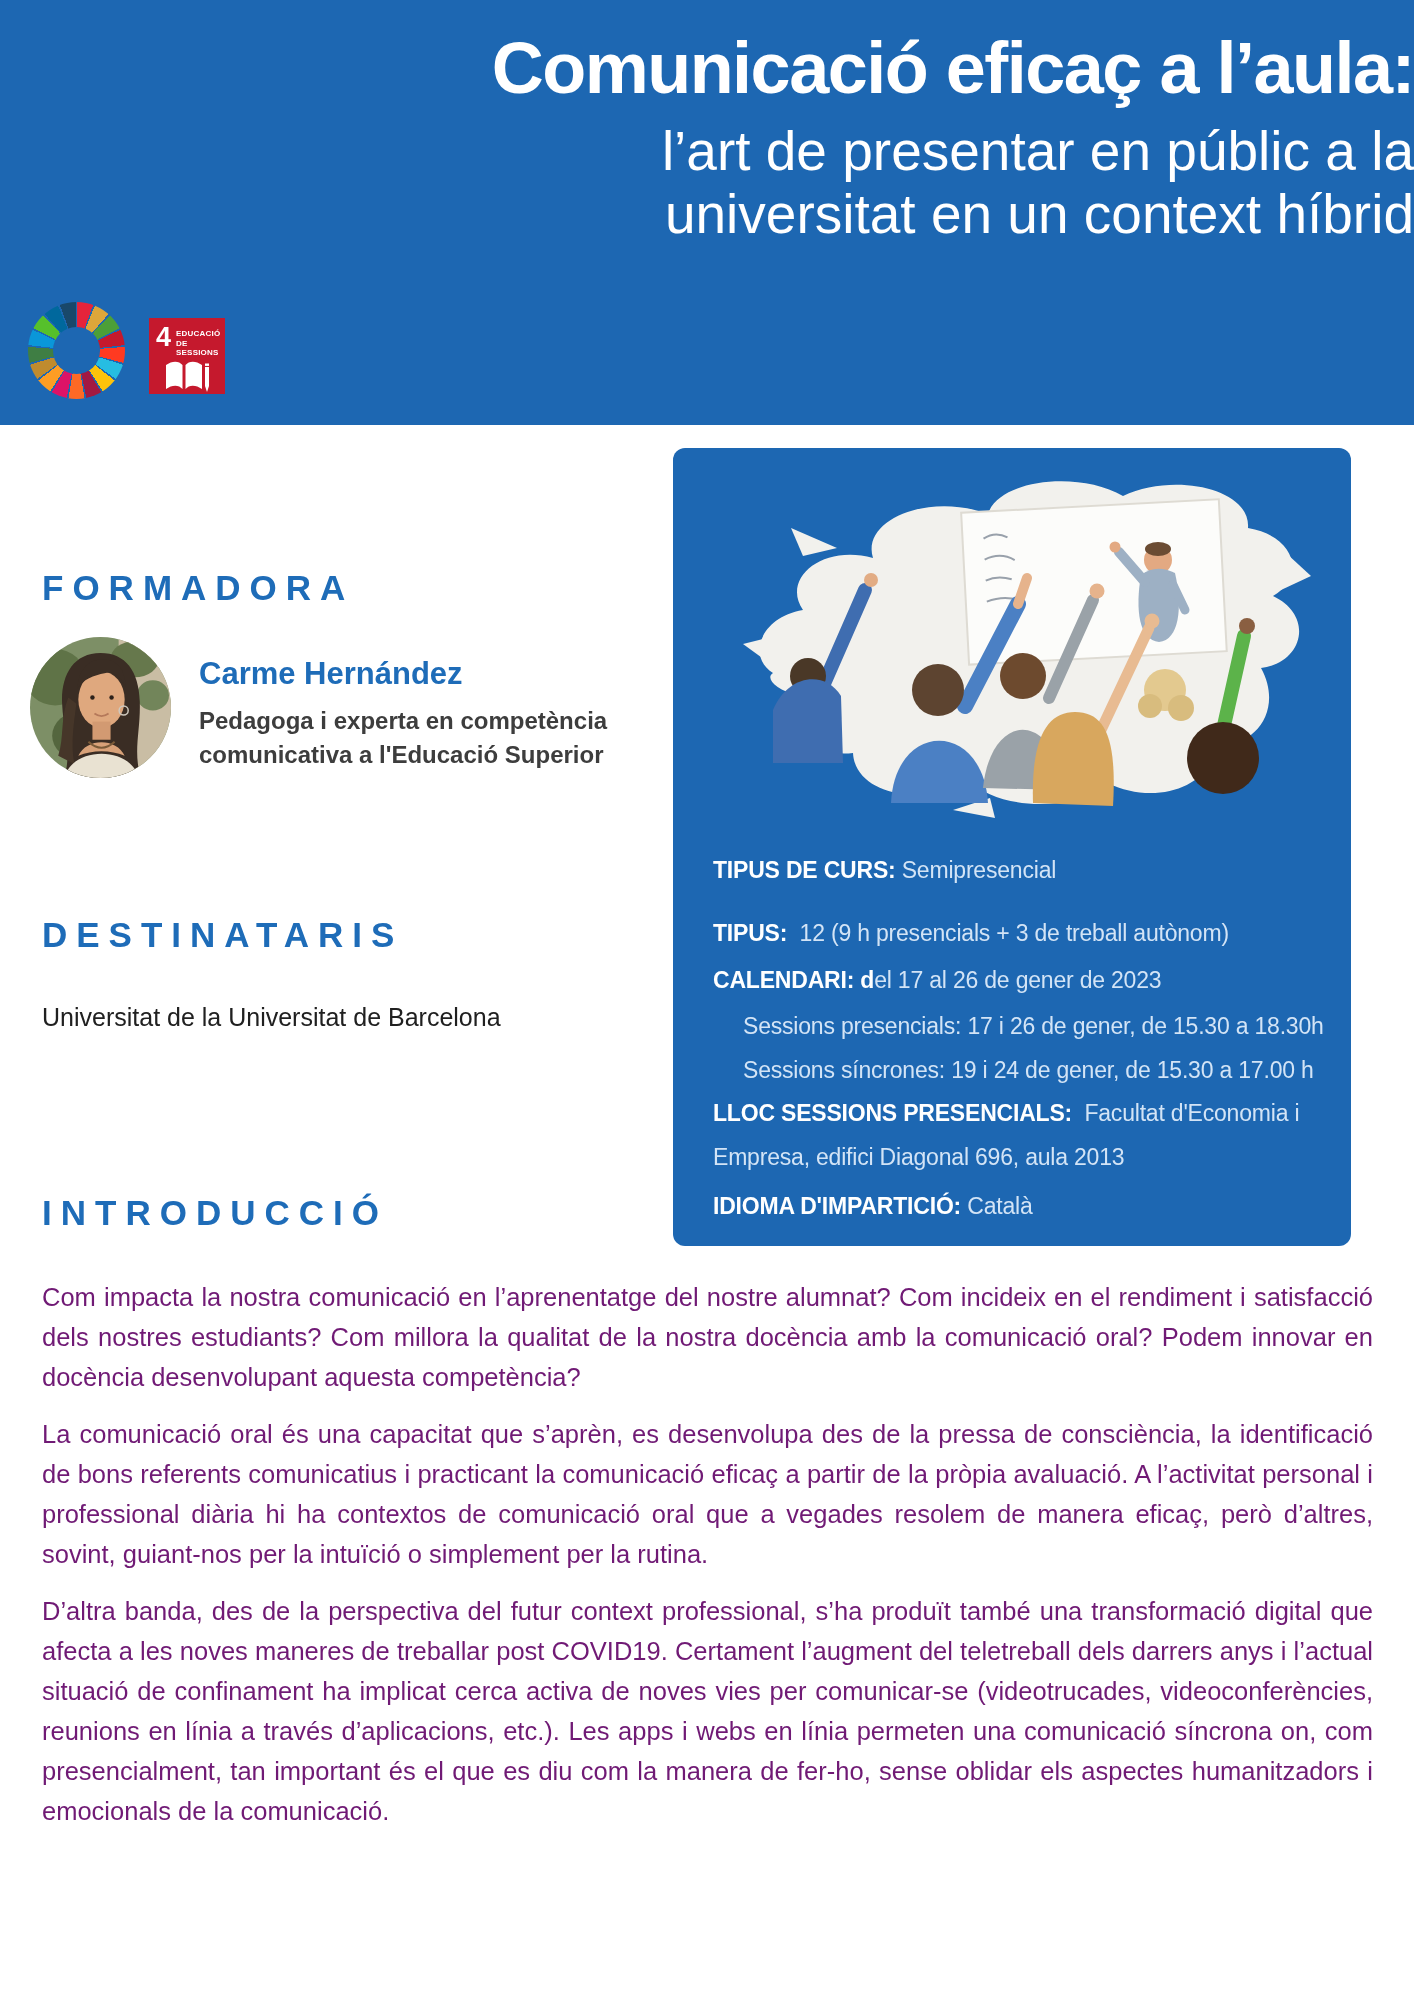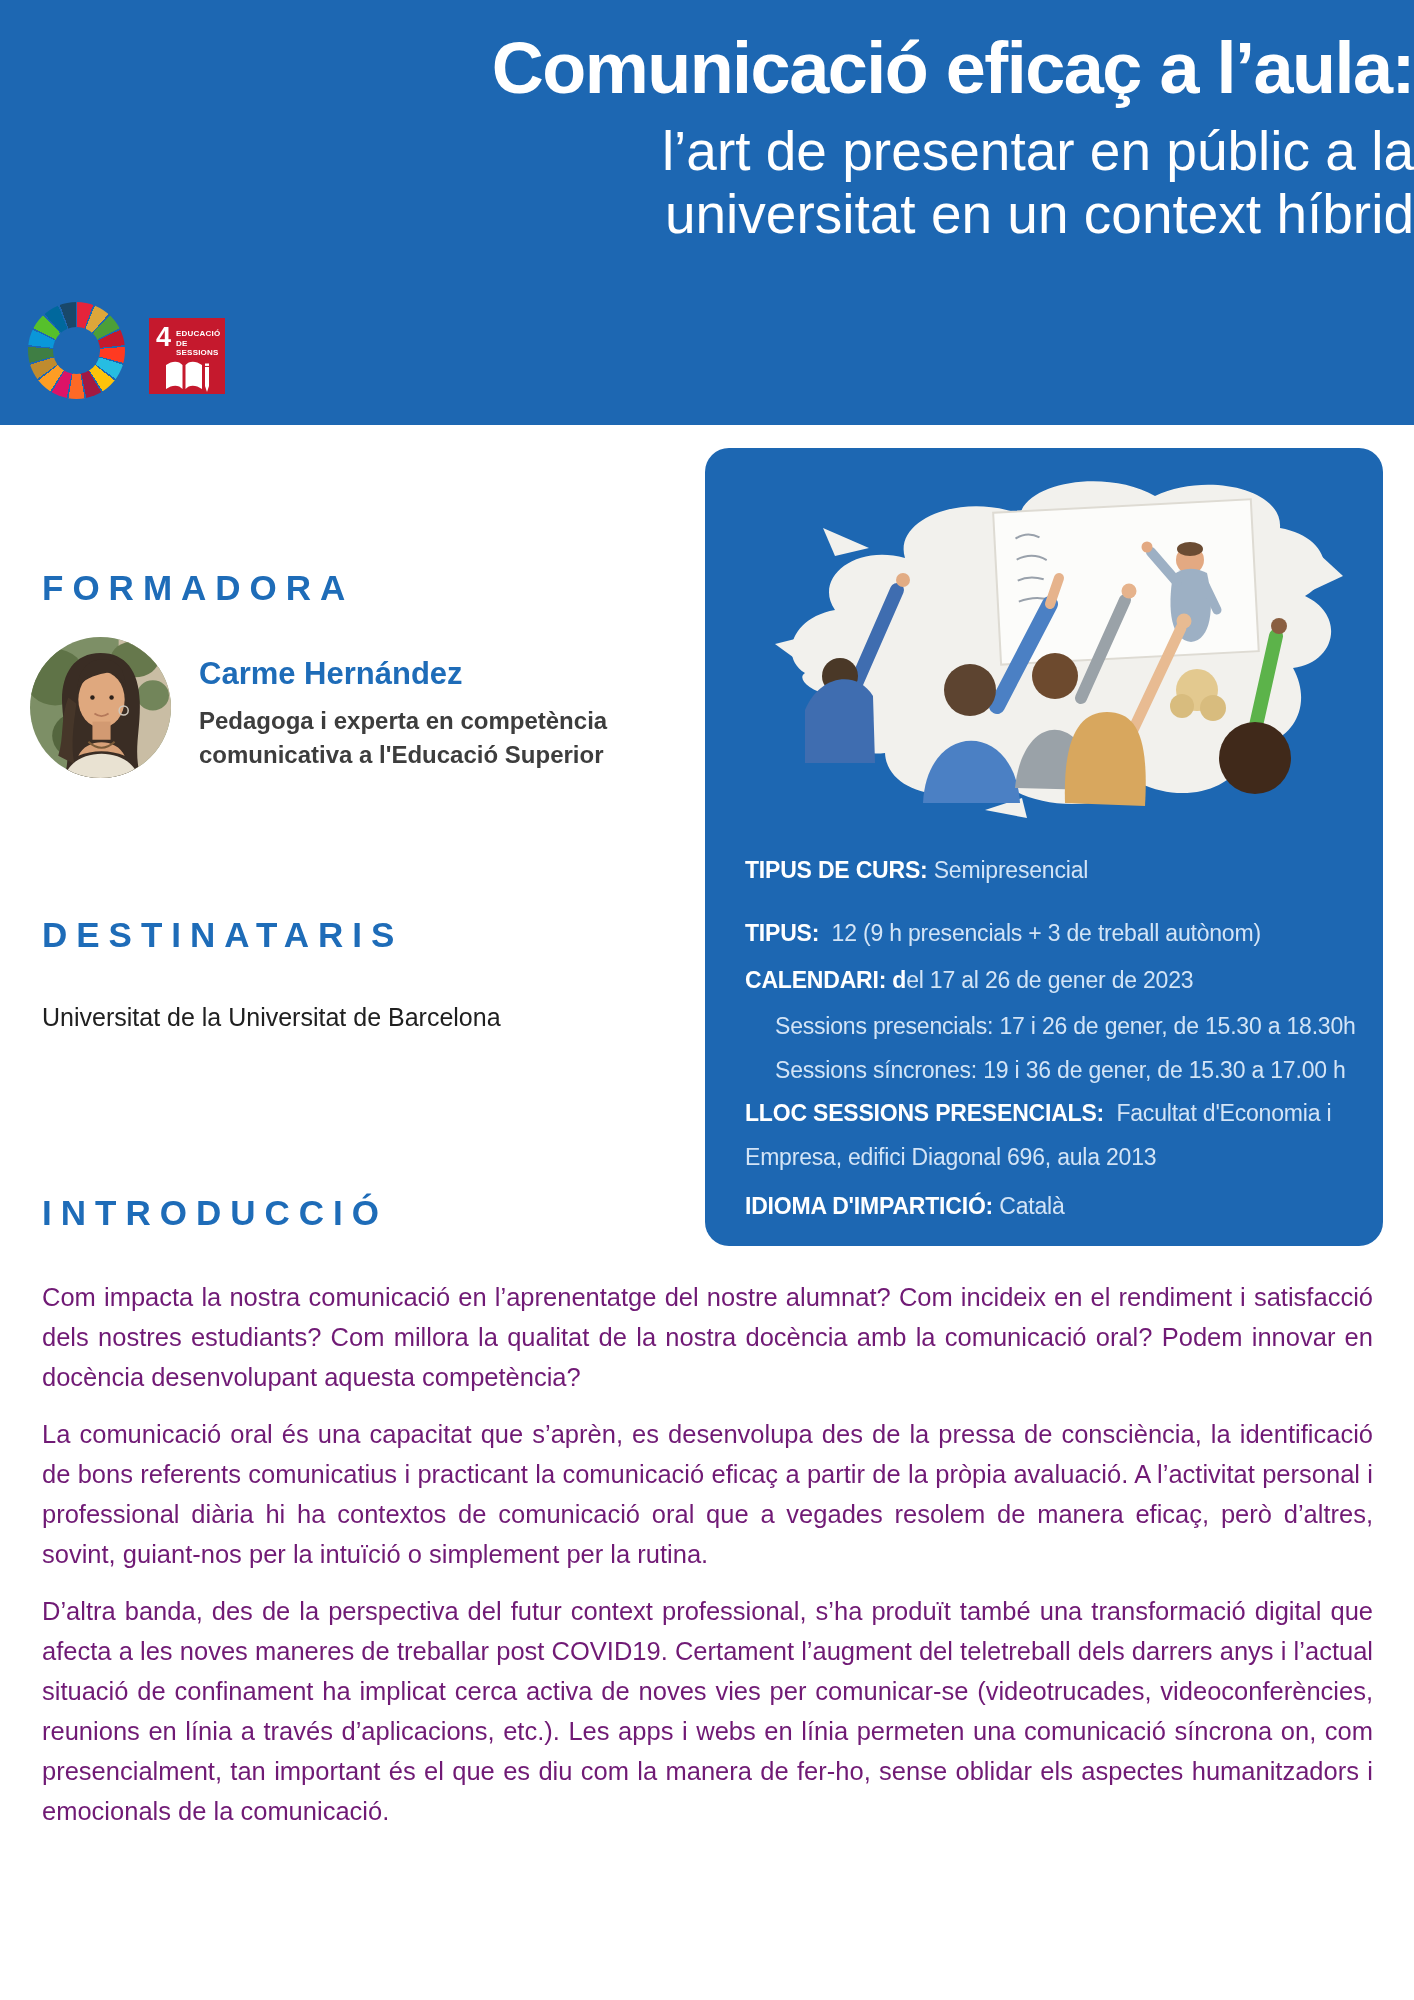--- a/index.html
+++ b/index.html
@@ -36,21 +36,21 @@
 
   #destinataris-h{left:42px;top:915px}
   .dest-text{position:absolute;left:42px;top:1003px;font-size:25px;color:#202020;white-space:nowrap}
 
   #introduccio-h{left:42px;top:1193px}
   .intro{position:absolute;left:42px;top:1277px;width:1331px;font-size:25.5px;line-height:40px;color:#701a75;text-align:justify}
   .intro p{margin:0 0 17px 0}
   .intro p:last-child{margin-bottom:0}
 
   
-  .info-card{position:absolute;left:705px;top:448px;width:678px;height:798px;background:#1d67b2;border-radius:24px}
+  .info-card{position:absolute;left:673px;top:448px;width:678px;height:798px;background:#1d67b2;border-radius:12px}
   .splash-wrap{position:absolute;left:30px;top:10px;width:615px;height:385px}
   .card-items{position:absolute;left:40px;right:34px;top:407px;color:#d3e4f6;font-size:23px;line-height:30px;letter-spacing:-.2px}
   .ci b{color:#ffffff;font-weight:700}
   .ci.nowrap{white-space:nowrap}
   .ci.indent{padding-left:30px}
   .ci.loc{line-height:44px}
 </style>
 </head>
 <body>
 
@@ -160,21 +160,21 @@
       <circle cx="544" cy="168" r="8" fill="#8a5f41"></circle>
       <circle cx="520" cy="300" r="36" fill="#40291a"></circle>
     </svg>
   </div>
 
   <div class="card-items">
     <div class="ci nowrap" style="margin-top:0"><b>TIPUS DE CURS:</b><span> Semipresencial</span></div>
     <div class="ci nowrap" style="margin-top:33px"><b>TIPUS:</b><span>&nbsp; 12 (9 h presencials + 3 de treball autònom)</span></div>
     <div class="ci nowrap" style="margin-top:17px"><b>CALENDARI: d</b><span>el 17 al 26 de gener de 2023</span></div>
     <div class="ci nowrap indent" style="margin-top:16px"><b></b><span>Sessions presencials: 17 i 26 de gener, de 15.30 a 18.30h</span></div>
-    <div class="ci nowrap indent" style="margin-top:14px"><b></b><span>Sessions síncrones: 19 i 36 de gener, de 15.30 a 17.00 h</span></div>
+    <div class="ci nowrap indent" style="margin-top:14px"><b></b><span>Sessions síncrones: 19 i 24 de gener, de 15.30 a 17.00 h</span></div>
     <div class="ci loc" style="margin-top:6px"><b>LLOC SESSIONS PRESENCIALS:</b><span>&nbsp; Facultat d'Economia i Empresa, edifici Diagonal 696, aula 2013</span></div>
     <div class="ci nowrap" style="margin-top:12px"><b>IDIOMA D'IMPARTICIÓ:</b><span> Català</span></div>
   </div>
 </div>
 
 <div class="section-heading" id="destinataris-h">DESTINATARIS</div>
 <div class="dest-text">Universitat de la Universitat de Barcelona</div>
 
 <div class="section-heading" id="introduccio-h">INTRODUCCIÓ</div>
 <div class="intro">

